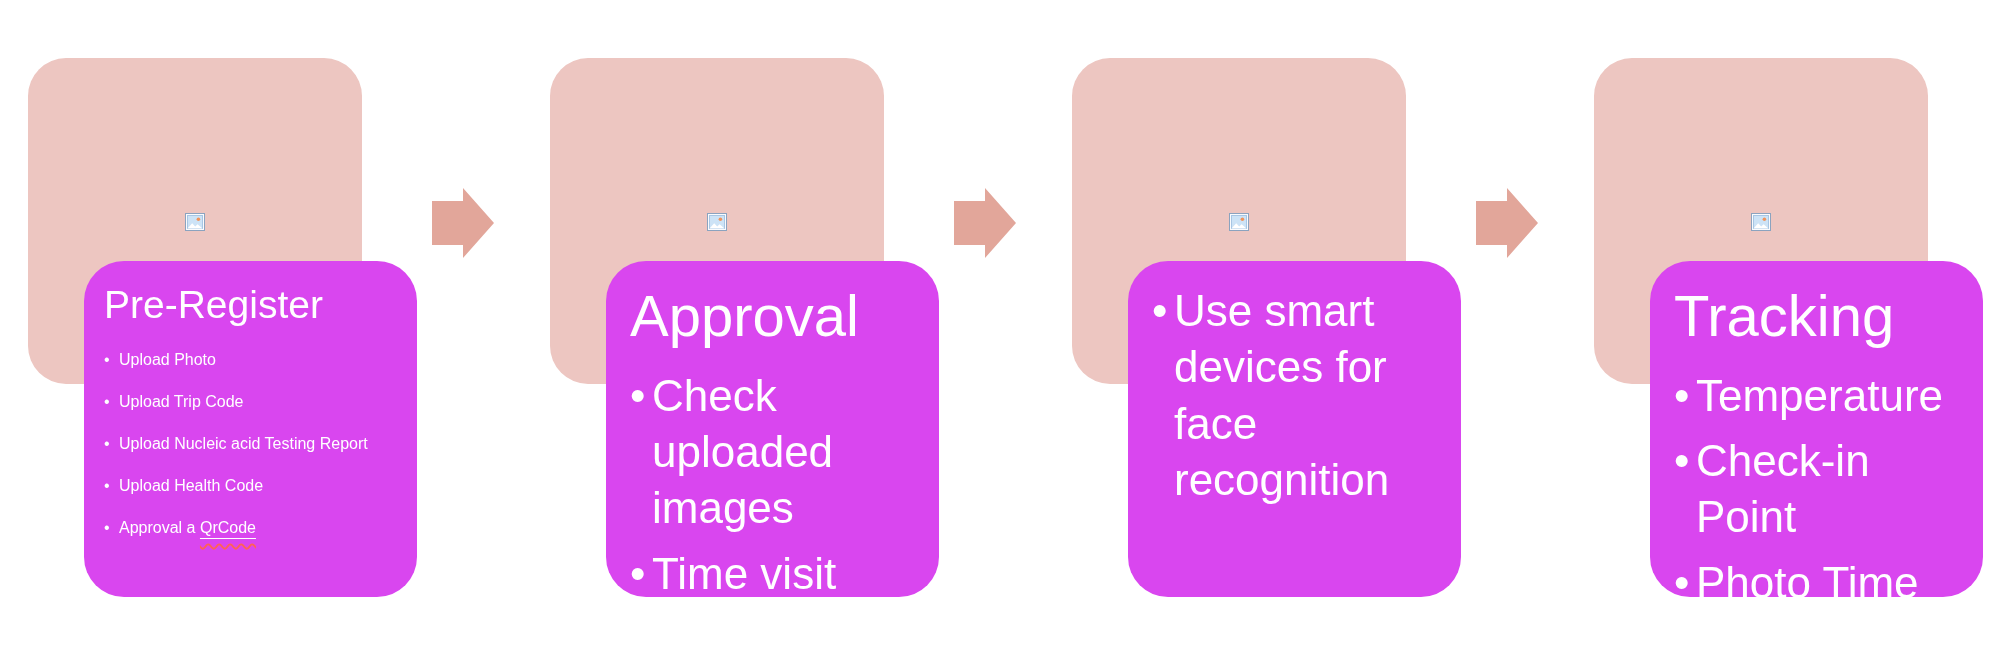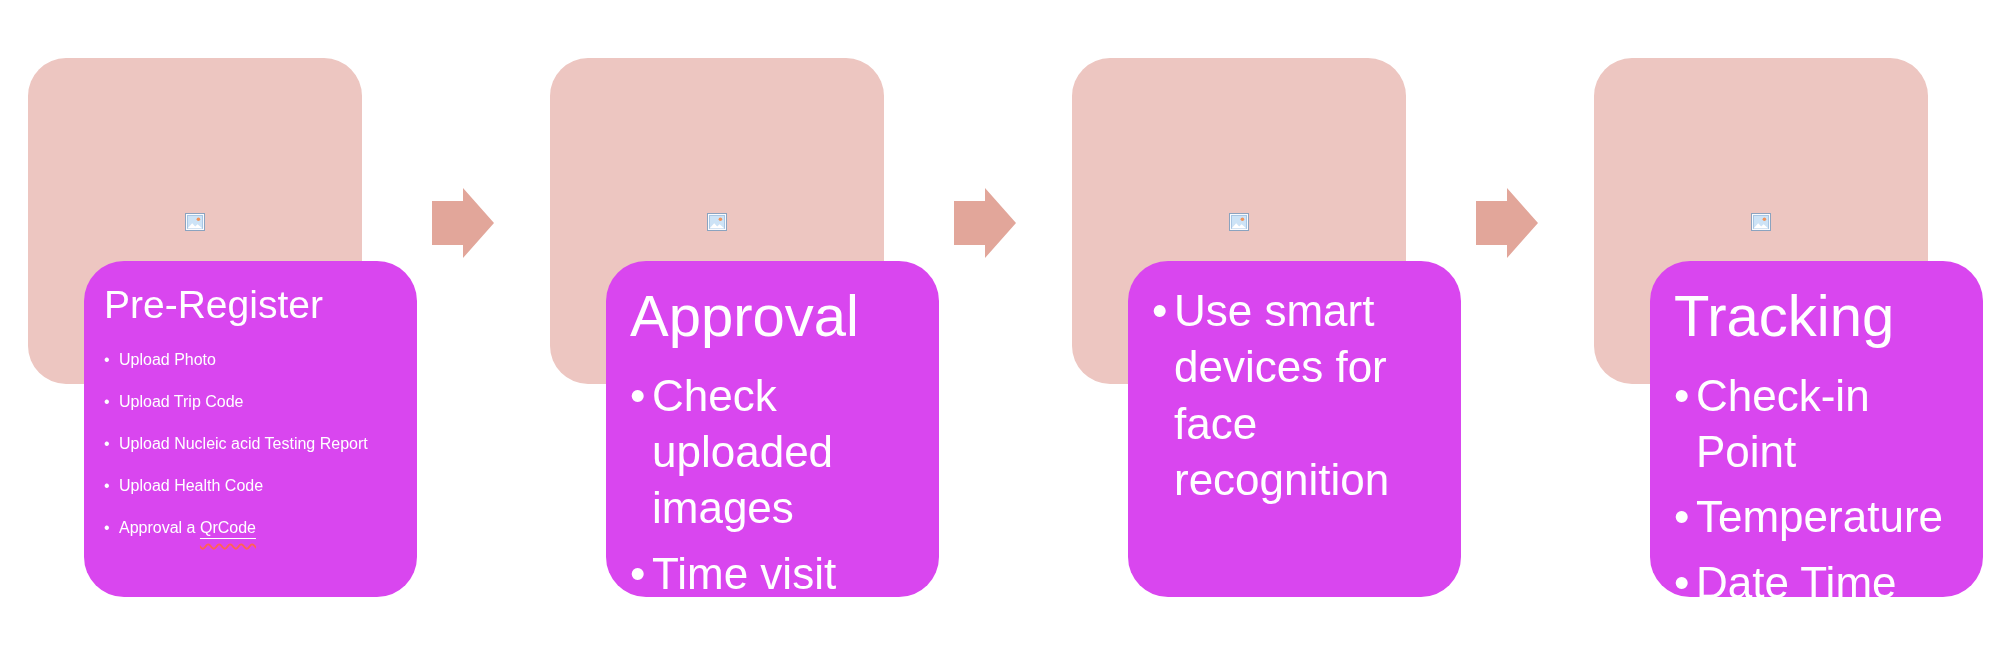--- a/index.html
+++ b/index.html
@@ -156,20 +156,20 @@
       <svg class="ph-icon" viewBox="0 0 20 18" width="20" height="18">
         <rect x="0.5" y="0.5" width="19" height="17" fill="#fafbfd" stroke="#8ba3bf"></rect>
         <rect x="2.5" y="2.5" width="15" height="13" fill="#cde3f6" stroke="#a8c6e4"></rect>
         <circle cx="13.4" cy="6.2" r="1.8" fill="#f0935c"></circle>
         <path d="M2.5 15.5 L7.2 10.2 L10.2 13.4 L12.6 11.2 L17.5 15.5 Z" fill="#ffffff"></path>
       </svg>
     </div>
     <div class="text-box">
       <h2 class="step-title">Tracking</h2>
       <ul class="bullets">
+        <li>Temperature</li>
         <li>Check-in Point</li>
-        <li>Temperature</li>
-        <li>Date Time</li>
+        <li>Photo Time</li>
       </ul>
     </div>
   </div>
 
 </div>
 
 </body></html>

